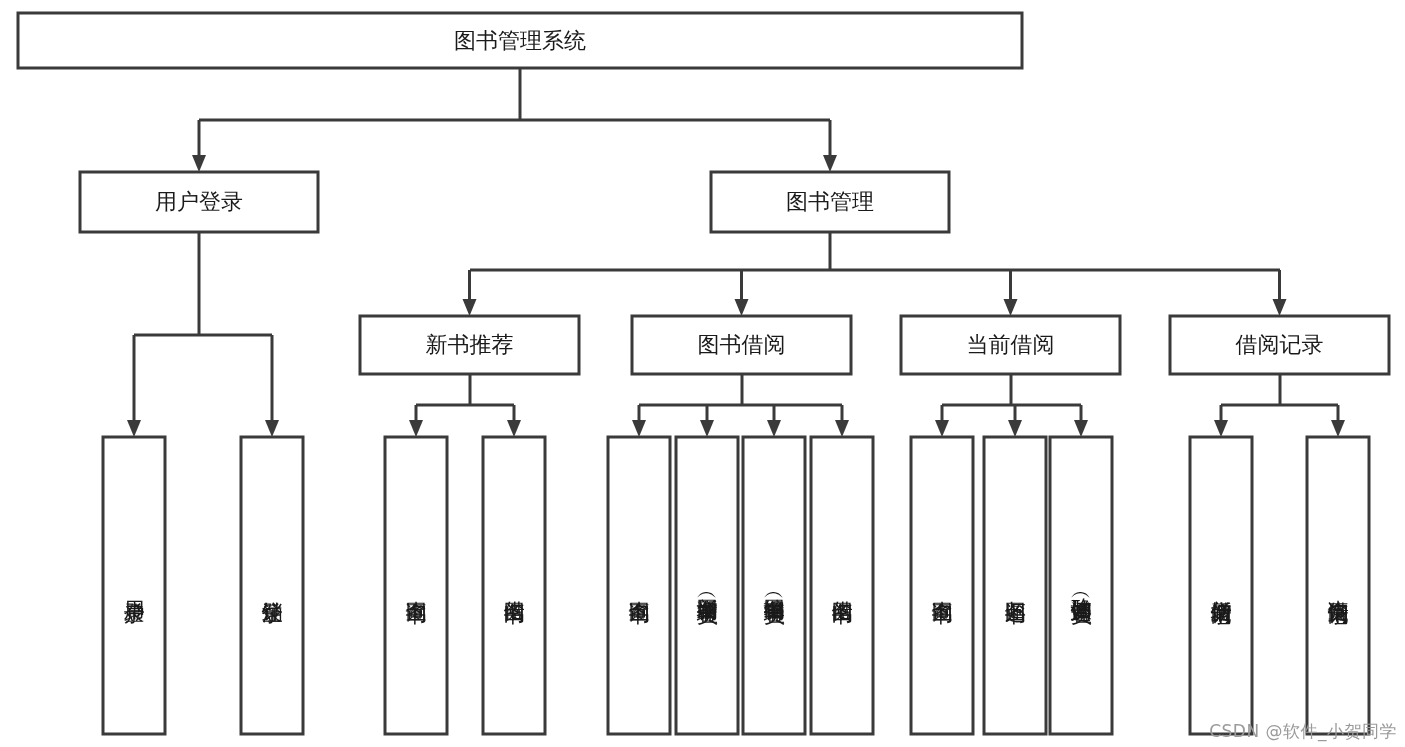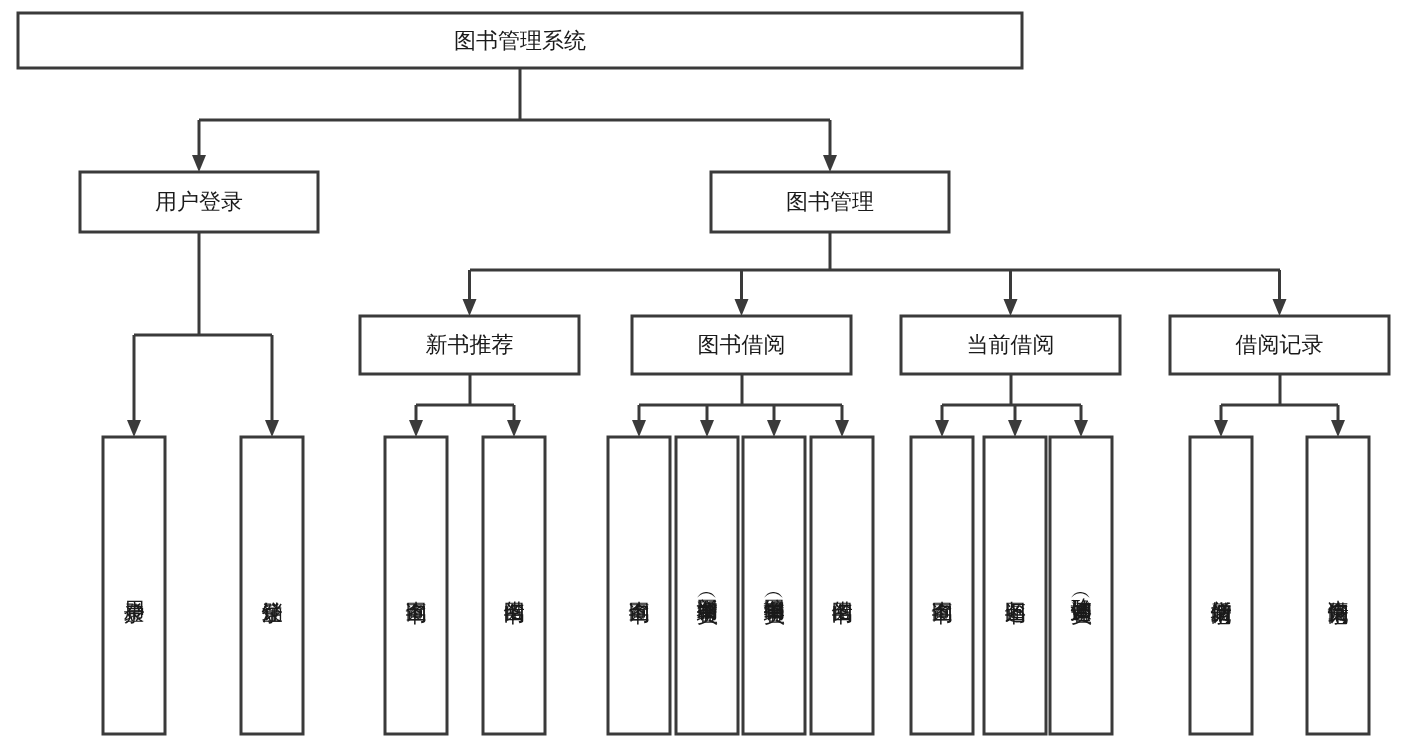--- a/index.html
+++ b/index.html
@@ -216,14 +216,15 @@
         <span class="leaf-label-v">确认归还（管理员）</span>
       </div>
       <div class="leaf-label-wrap" style="left: 1190px; top: 437px; width: 62px; height: 297px;">
         <span class="leaf-label-v">新增借阅记录</span>
       </div>
       <div class="leaf-label-wrap" style="left: 1307px; top: 437px; width: 62px; height: 297px;">
         <span class="leaf-label-v">查询借阅记录</span>
       </div>
     </div>
 
+  <div class="watermark">CSDN @软件_小贺同学</div>
 
 </div>
 
 </body></html>

